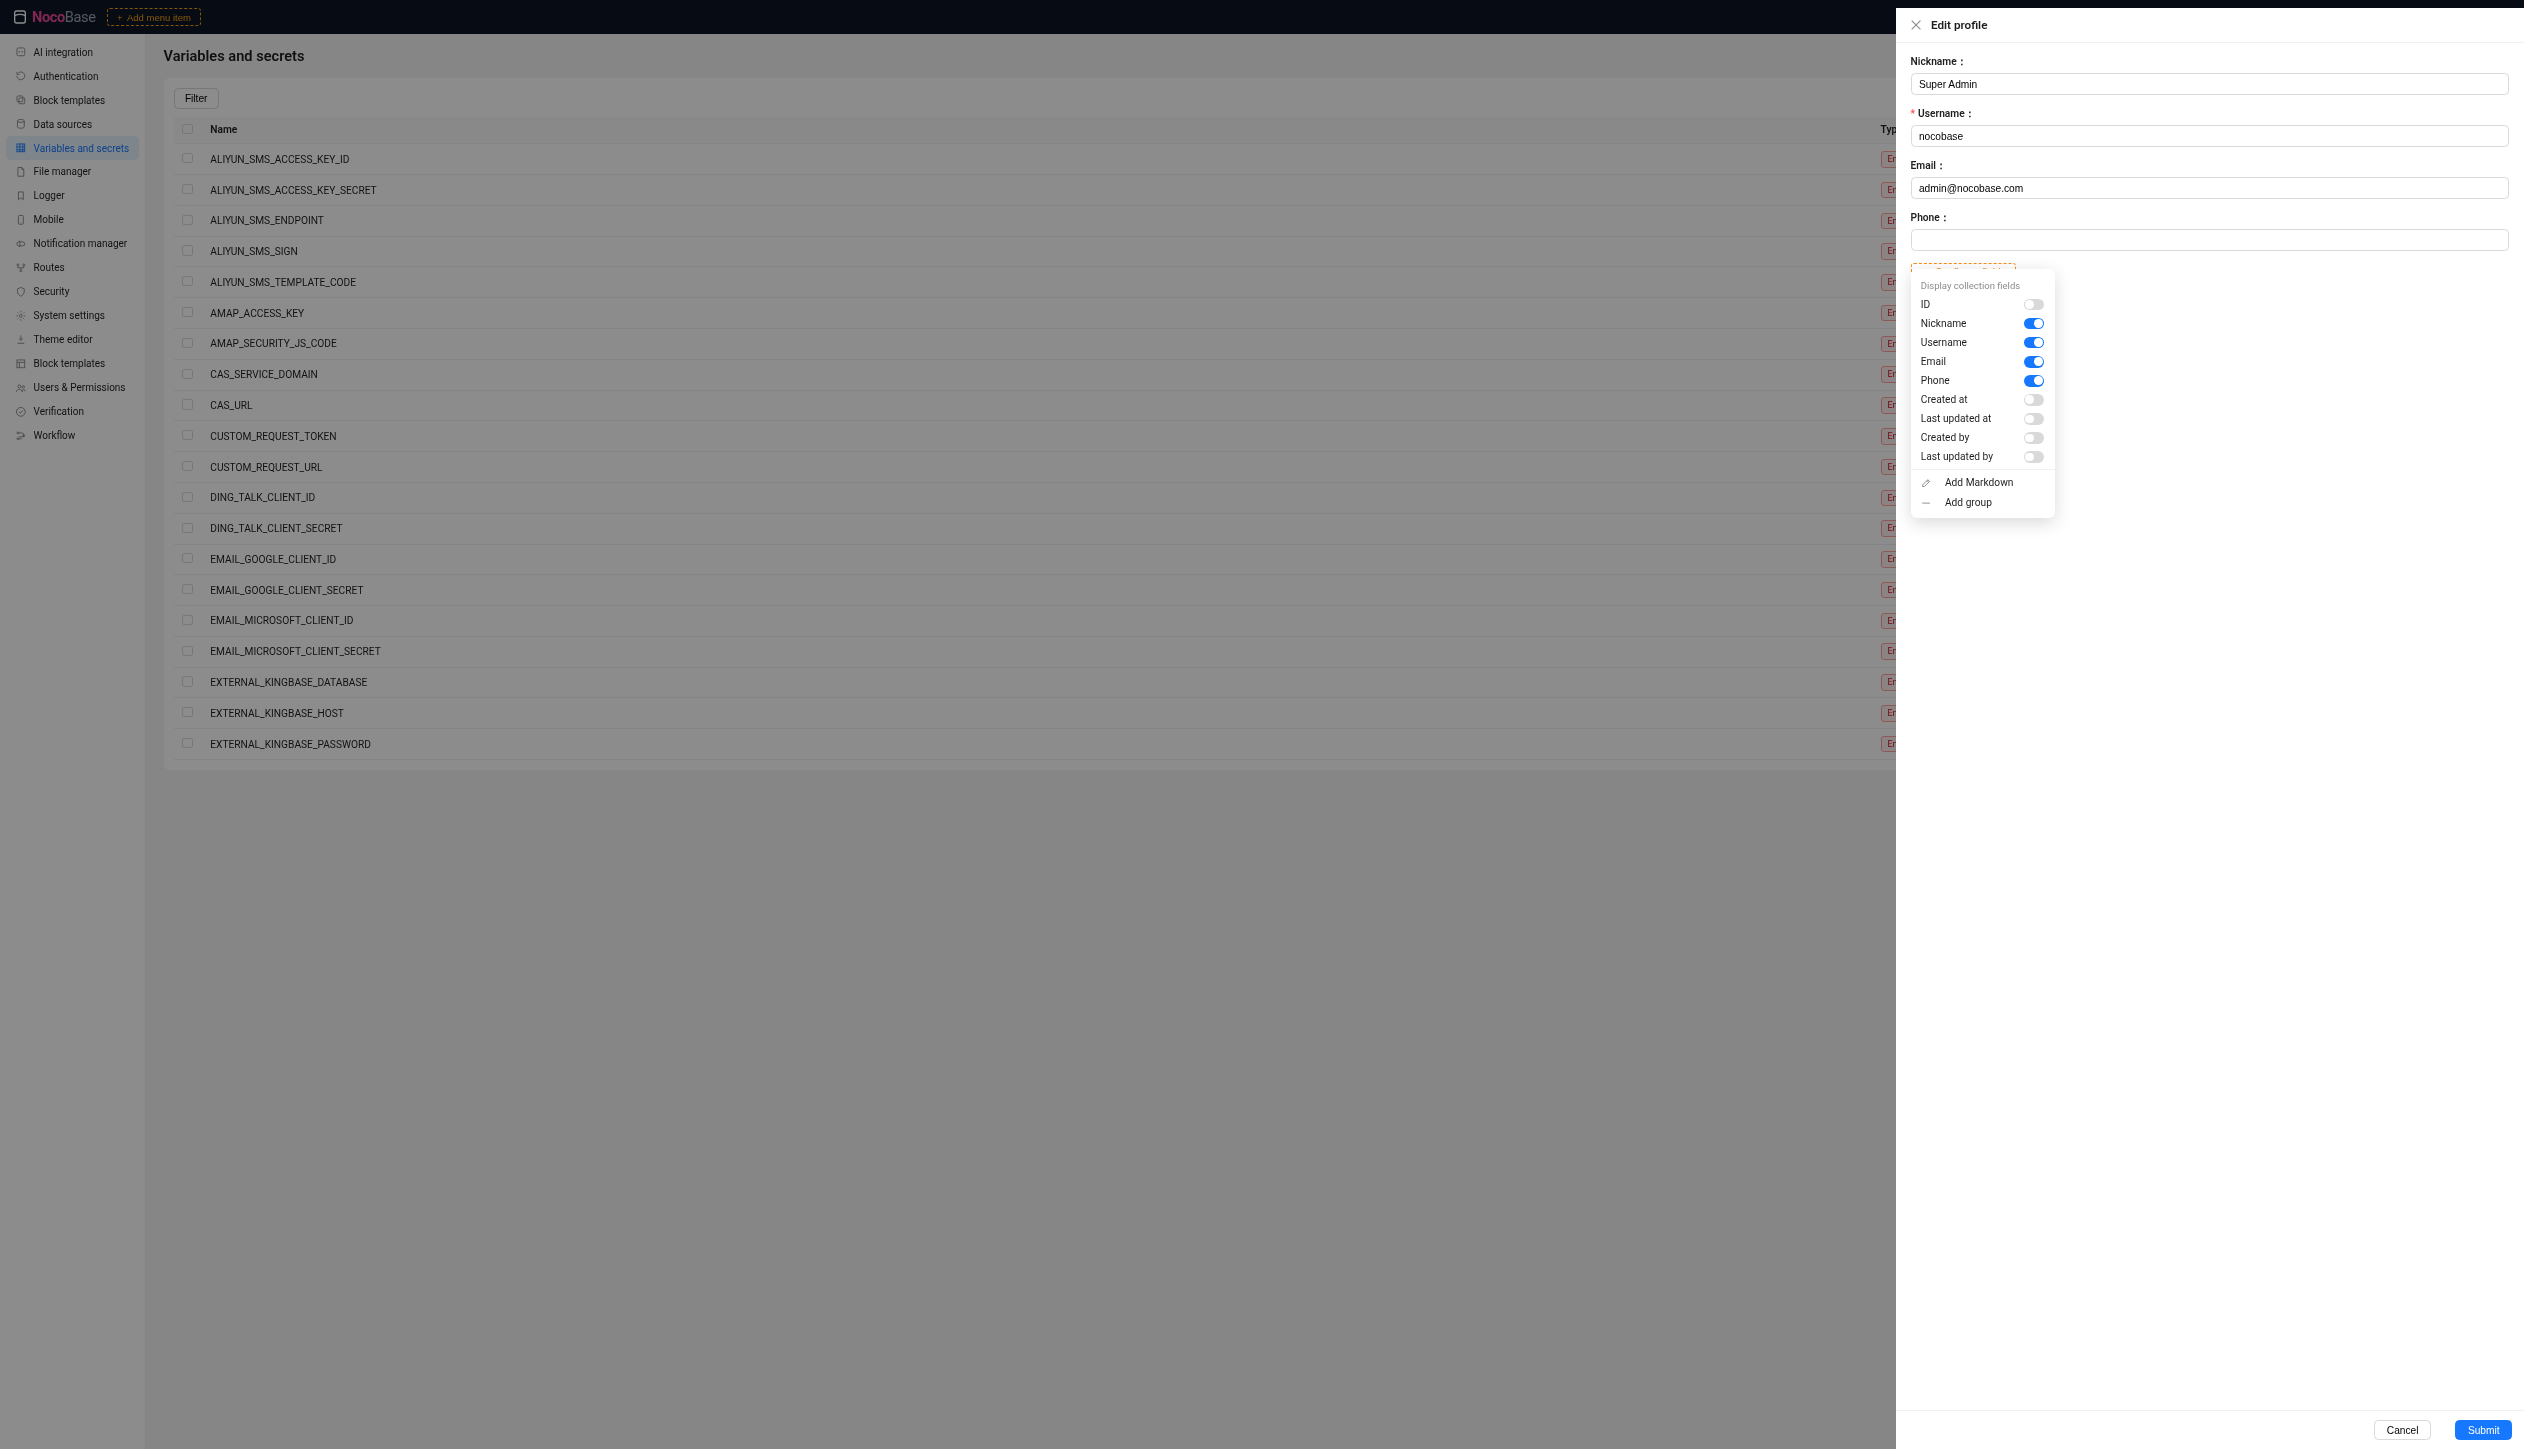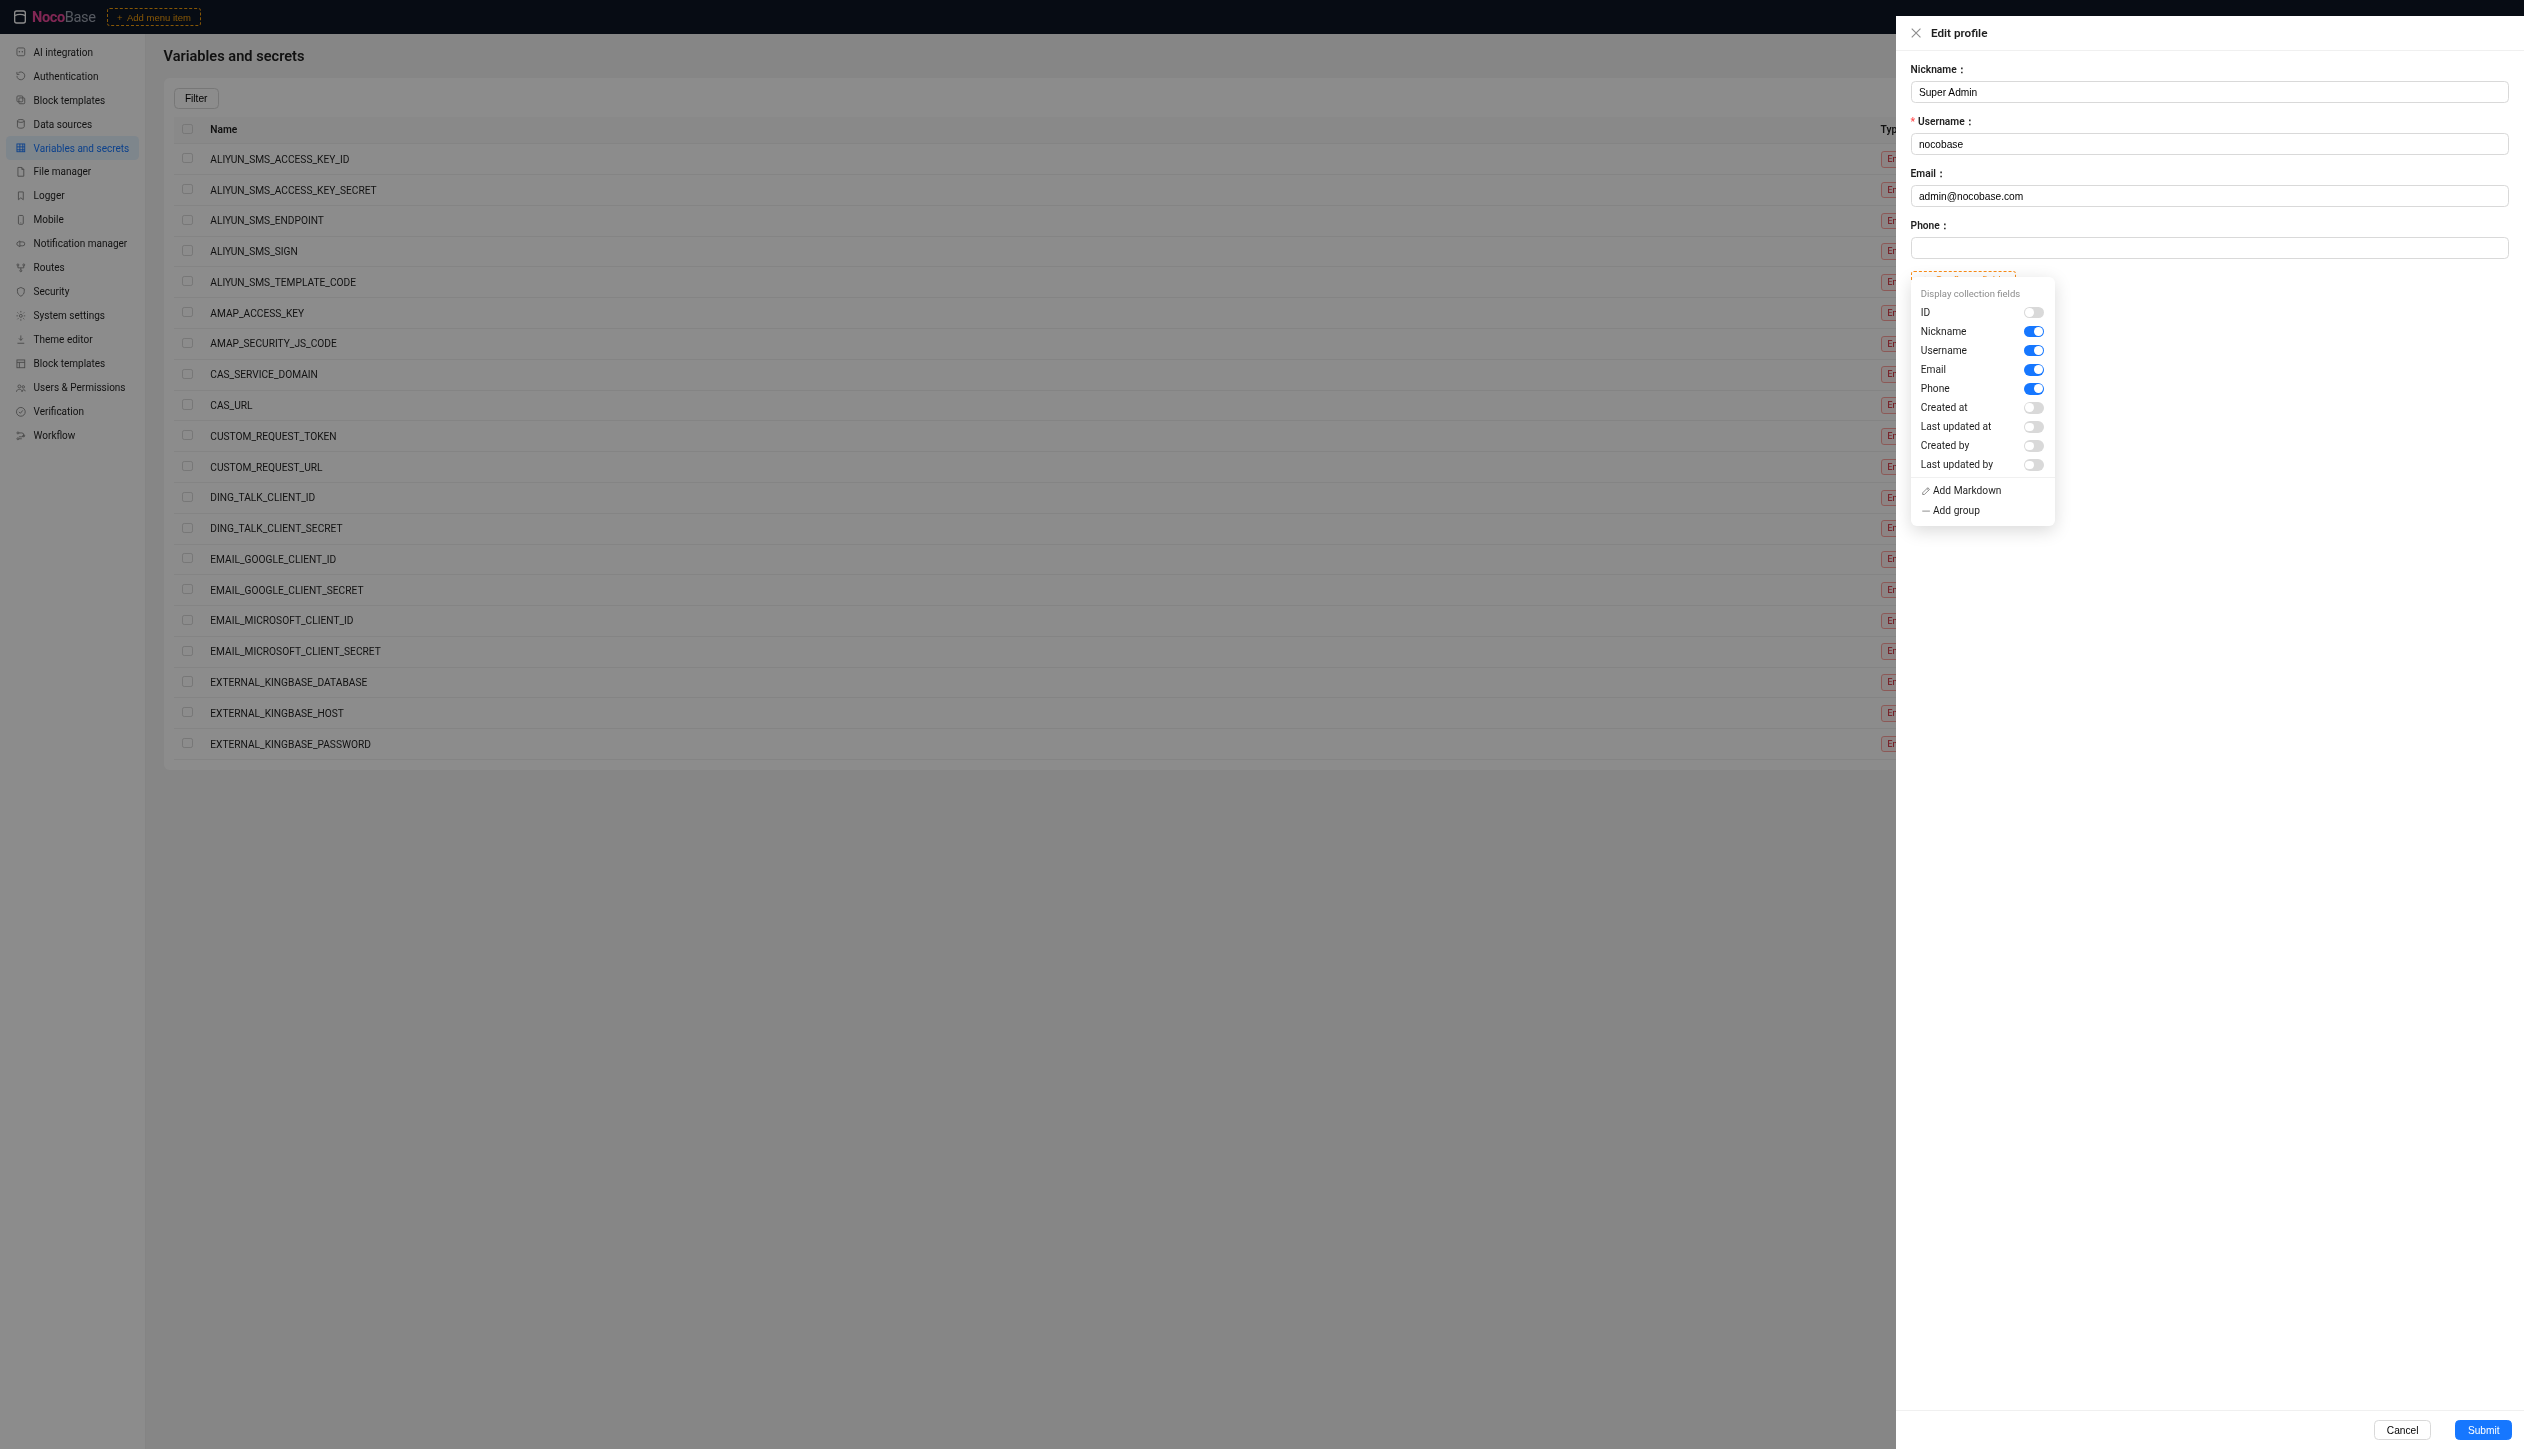--- a/index.html
+++ b/index.html
@@ -25,39 +25,39 @@
 .filter-btn { border: 0.7px solid #d9d9d9; background: #fff; padding: 3.7px 10.2px; border-radius: 4.4px; cursor: pointer; margin-bottom: 8px; font-size: 10.2px; }
 
 .table { width: 100%; border-collapse: collapse; }
 .table th { text-align: left; font-weight: 600; padding: 7.3px 8.8px; background: #fafafa; border-bottom: 0.7px solid #f0f0f0; font-size: 10.2px; }
 .table td { padding: 6.6px 8.8px; border-bottom: 0.7px solid #f0f0f0; font-size: 10.2px; }
 .chk { width: 10.2px; height: 10.2px; border: 0.7px solid #d9d9d9; border-radius: 2.2px; display: inline-block; }
 .tag { display: inline-block; border: 0.7px solid #ffa39e; background: #fff1f0; color: #cf1322; padding: 0px 5.8px; border-radius: 2.9px; font-size: 8.8px; line-height: 14.6px; }
 
 .overlay { position: fixed; inset: 0; background: rgba(0,0,0,0.45); z-index: 10; }
 
-.drawer { position: fixed; top: 16px; right: 0; bottom: 0; width: 628px; background: #fff; z-index: 20; display: flex; flex-direction: column; }
+.drawer { position: fixed; top: 8px; right: 0; bottom: 0; width: 628px; background: #fff; z-index: 20; display: flex; flex-direction: column; }
 .drawer-head { display: flex; align-items: center; gap: 10.2px; padding: 10.2px 14.6px; border-bottom: 0.7px solid #f0f0f0; }
 .drawer-close { cursor: pointer; color: #8c8c8c; font-size: 11.7px; line-height: 1; }
 .drawer-title { font-size: 11.7px; font-weight: 600; }
 .drawer-body { flex: 1; padding: 11.7px 14.6px; overflow-y: auto; position: relative; }
 .drawer-foot { border-top: 0.7px solid #f0f0f0; padding: 8.8px 11.7px; display: flex; justify-content: flex-end; gap: 24px; }
 
 .field { margin-bottom: 11.7px; }
 .field-label { font-weight: 600; margin-bottom: 4.4px; display: block; }
 .req::before { content: "*"; color: #ff4d4f; margin-right: 2.9px; }
 .colon::after { content: "："; font-weight: 600;}
 .input { width: 100%; border: 0.7px solid #d9d9d9; border-radius: 4.4px; padding: 4.4px 7.3px; font-size: 10.2px; outline: none; }
 
 .config-btn { border: 0.7px dashed #fa8c16; color: #fa8c16; background: #fff; padding: 3.7px 8.8px; border-radius: 2.9px; display: inline-flex; align-items: center; gap: 4.4px; cursor: pointer; font-size: 10.2px; }
 
 .popover { position: absolute; top: 226px; left: 14.6px; width: 144px; background: #fff; border-radius: 5.8px; box-shadow: 0 4.4px 17.5px rgba(0,0,0,0.15); padding: 5.8px 0; }
 .pop-title { padding: 4.4px 10.2px; color: #8c8c8c; font-size: 9.5px; }
 .pop-item { display: flex; align-items: center; justify-content: space-between; padding: 3.7px 10.2px; cursor: pointer; }
-.pop-action { display: flex; align-items: flex-end; gap: 2px; padding: 4.4px 10.2px; cursor: pointer; }
+.pop-action { display: flex; align-items: flex-end; gap: 14px; padding: 4.4px 10.2px; cursor: pointer; }
 .pop-sep { height: 0.7px; background: #f0f0f0; margin: 2.9px 0; }
 
 .switch { width: 20.5px; height: 11.7px; background: #d9d9d9; border-radius: 7.3px; position: relative; cursor: pointer; flex-shrink: 0;}
 .switch::after { content: ""; position: absolute; width: 8.8px; height: 8.8px; background: #fff; border-radius: 50%; top: 1.5px; left: 1.5px; transition: all .15s; }
 .switch.on { background: #1677ff; }
 .switch.on::after { left: 10.2px; }
 
 .btn { border: 0.7px solid #d9d9d9; background: #fff; padding: 3.7px 11.7px; border-radius: 4.4px; cursor: pointer; font-size: 10.2px; }
 .btn.primary { background: #1677ff; border-color: #1677ff; color: #fff; }
 

